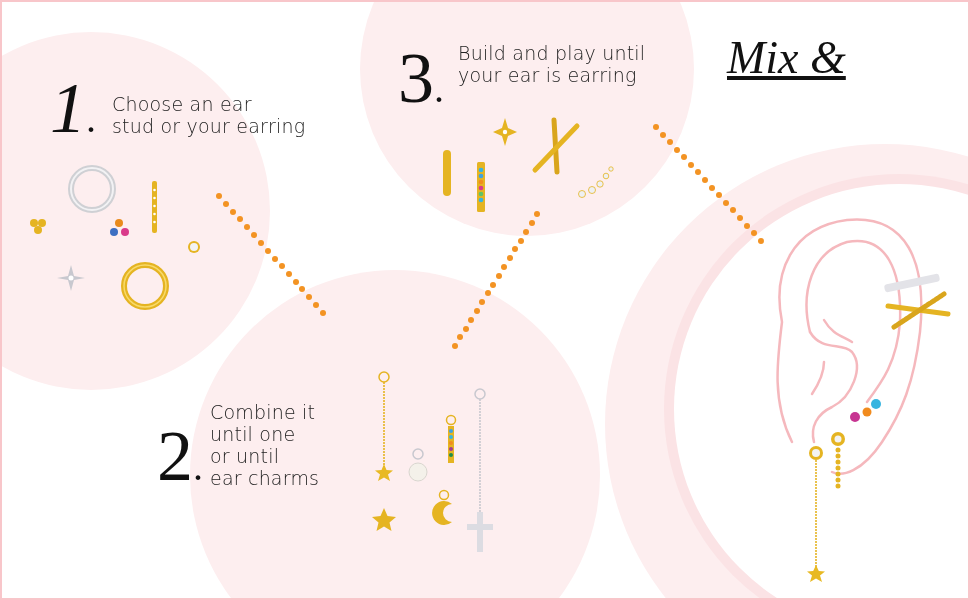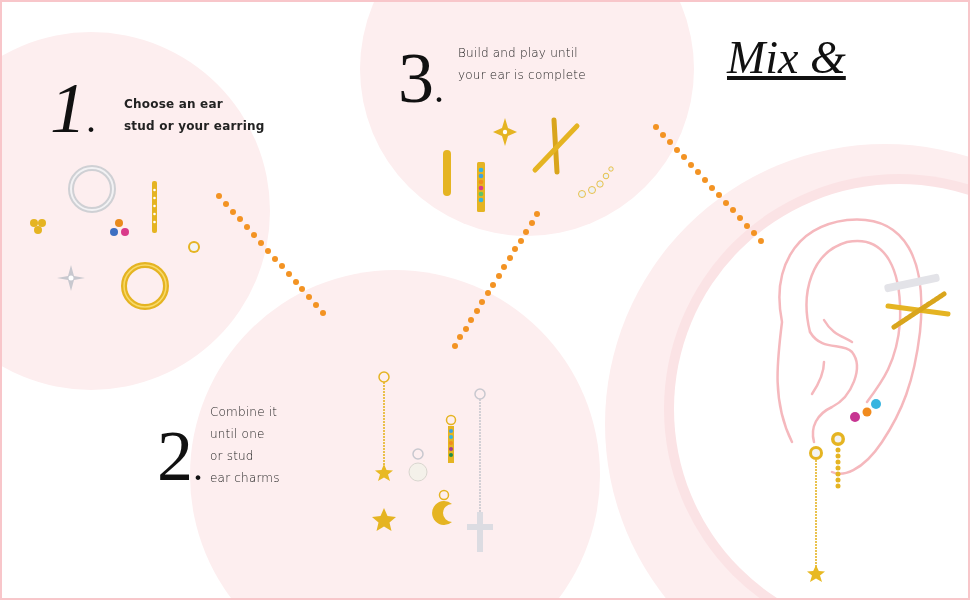--- a/index.html
+++ b/index.html
@@ -10,21 +10,21 @@
     font-family:"DejaVu Sans","Liberation Sans",sans-serif;
   }
   .blob { position:absolute; border-radius:50%; background:#fdeeef; }
   .step-num {
     position:absolute; font-family:"Liberation Serif","DejaVu Serif",serif;
     font-style:italic; color:#111; line-height:1;
   }
   .step-num .dot { font-style:normal; }
   .step-text {
     position:absolute; font-family:"DejaVu Sans","Liberation Sans",sans-serif;
-    font-size:12px; color:#222; line-height:22px; font-weight:300; letter-spacing:0.2px;
+    font-size:19px; color:#222; line-height:22px; font-weight:300; letter-spacing:0.2px;
   }
   .step-text span { display:block; white-space:nowrap; }
   .headline {
     position:absolute; font-family:"Liberation Serif","DejaVu Serif",serif;
     font-style:italic; color:#111; font-size:46px; line-height:1;
   }
   svg.layer { position:absolute; left:0; top:0; }
 </style>
 </head>
 <body>
@@ -231,34 +231,34 @@
       <g>
           <circle cx="814" cy="451" r="7" fill="#e5b422"></circle>
           <circle cx="814" cy="451" r="4" fill="#f3f3f3"></circle>
           <line x1="814" y1="458" x2="814" y2="565" stroke="#e5b422" stroke-width="1.6" stroke-dasharray="2 1"></line>
           <path d="M814 563 L816.8 569 L823 569.5 L818 573.5 L820 580 L814 576.5 L808 580 L810 573.5 L805 569.5 L811.2 569 Z" fill="#e8b923"></path>
         </g>
     </g>
   </svg>
 
   <div class="step-num" style="left:48px; top:70px; font-size:72px;"><span>1</span><span class="dot" style="font-size:40px;">.</span></div>
-  <div class="step-text" style="left:122px; top:91px;font-weight:bold;">
+  <div class="step-text" style="left:110px; top:91px;">
     <span>Choose an ear</span>
     <span>stud or your earring</span>
   </div>
 
   <div class="step-num" style="left:396px; top:40px; font-size:72px; font-style:normal;"><span>3</span><span class="dot" style="font-size:40px;">.</span></div>
   <div class="step-text" style="left:456px; top:40px;">
     <span>Build and play until</span>
-    <span>your ear is complete</span>
+    <span>your ear is earring</span>
   </div>
 
   <div class="step-num" style="left:155px; top:418px; font-size:72px; font-style:normal;"><span>2</span><span class="dot" style="font-size:40px;">.</span></div>
   <div class="step-text" style="left:208px; top:399px;">
     <span>Combine it</span>
     <span>until one</span>
-    <span>or stud</span>
+    <span>or until</span>
     <span>ear charms</span>
   </div>
 
   <div class="headline" style="left:725px; top:33px;text-decoration:underline;">Mix &amp;</div>
 
 </div>
 
 </body></html>

